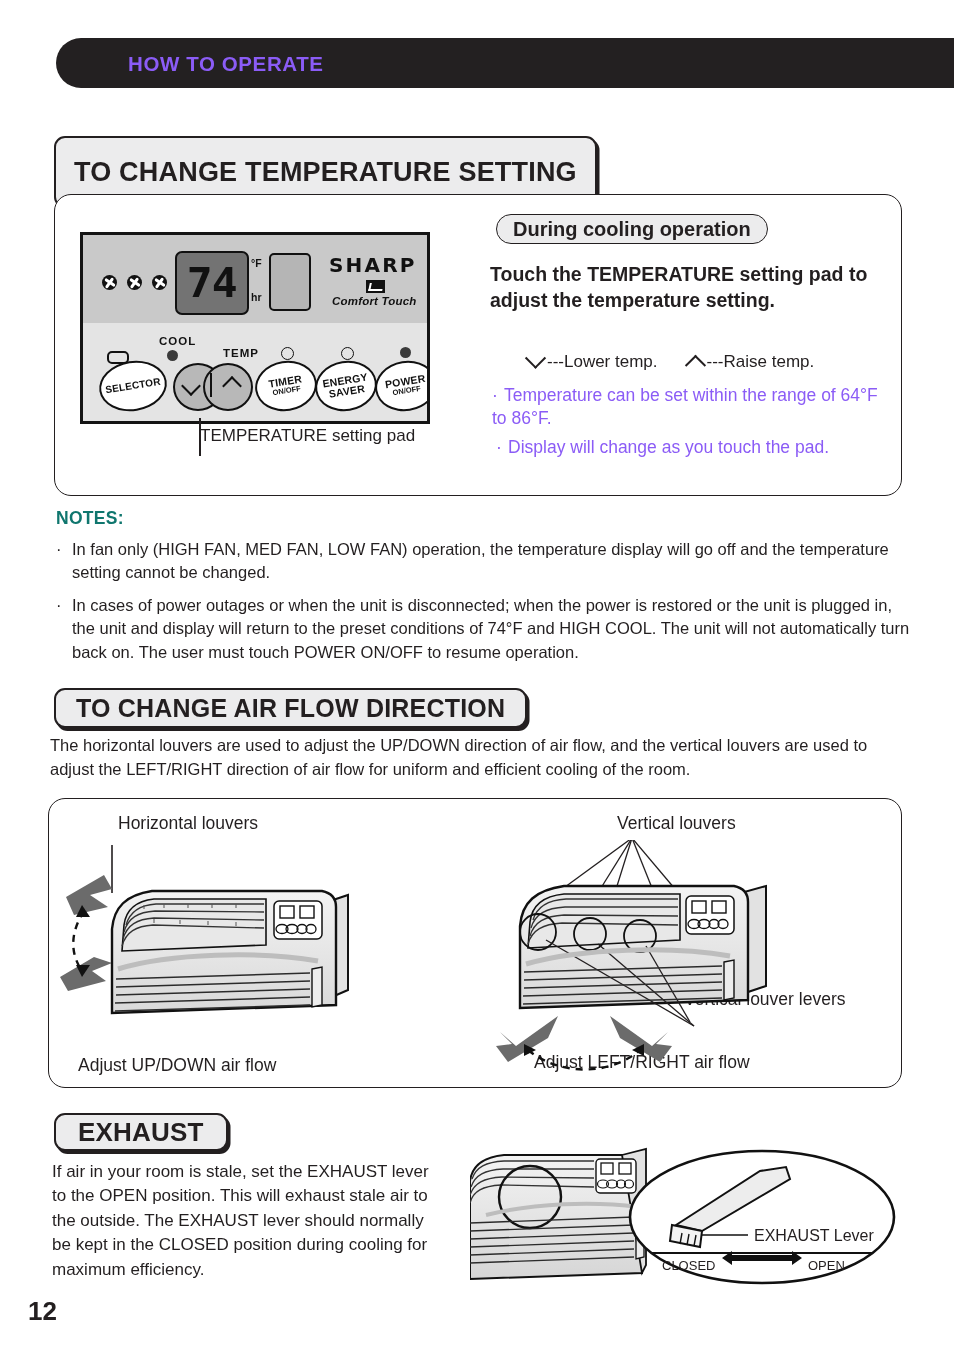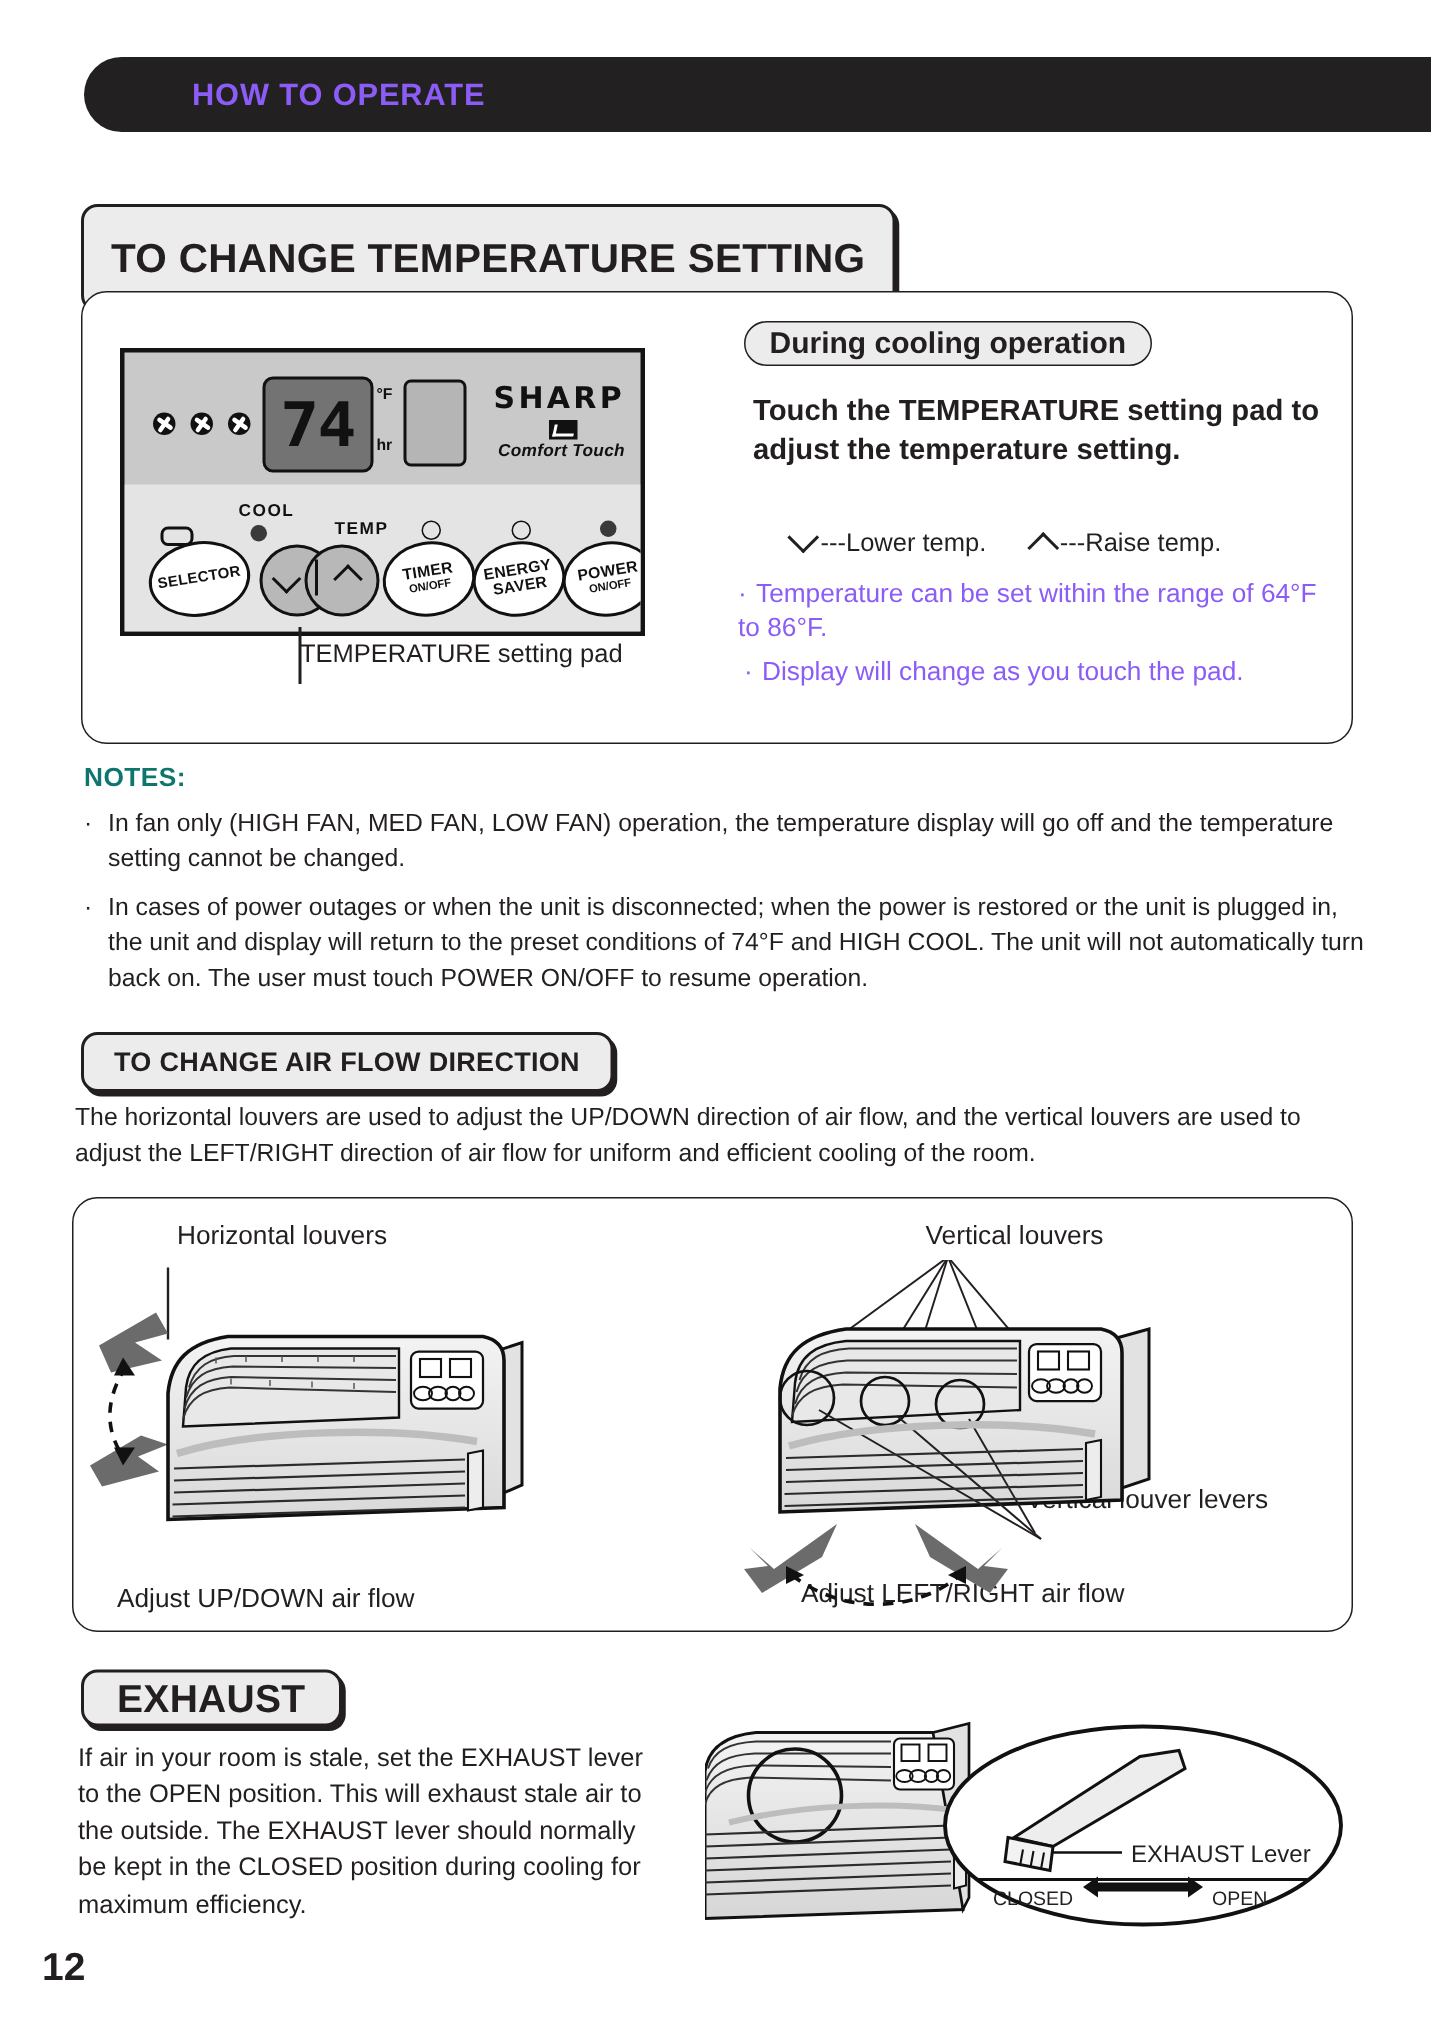--- a/index.html
+++ b/index.html
@@ -14,21 +14,21 @@
 
   
   .pill{position:absolute;background:#ececed;border:2.2px solid #231f20;
         border-radius:11px;display:flex;align-items:center;
         box-shadow:2.5px 3px 0 #231f20;}
   .pill span{font-weight:bold;color:#231f20;white-space:nowrap;}
 
   #pill-temp{left:54px;top:136px;height:36px;padding:16px 18px;}
   #pill-temp span{font-size:27px;letter-spacing:.2px;}
   #pill-air{left:54px;top:688px;height:36px;padding:0 20px;}
-  #pill-air span{font-size:18px;letter-spacing:.2px;}
+  #pill-air span{font-size:25px;letter-spacing:.2px;}
   #pill-exh{left:54px;top:1113px;height:34px;padding:0 22px;}
   #pill-exh span{font-size:26px;letter-spacing:.2px;}
 
   
   .frame{position:absolute;border:1.6px solid #231f20;border-radius:17px;
          background:#fff;}
   #frame-temp{left:54px;top:194px;width:846px;height:300px;}
   #frame-air{left:48px;top:798px;width:852px;height:288px;}
 
   
@@ -106,21 +106,21 @@
   #pad-leader{position:absolute;left:199px;top:418px;width:1.6px;height:38px;
        background:#231f20;}
   #pad-caption{position:absolute;left:200px;top:426px;font-size:17px;color:#231f20;}
 
   
   #cool-pill{position:absolute;left:496px;top:214px;height:28px;padding:0 16px;
        background:#ececed;border:1.8px solid #231f20;border-radius:15px;
        display:flex;align-items:center;}
   #cool-pill span{font-size:20px;font-weight:bold;color:#231f20;}
   #touch-instr{position:absolute;left:490px;top:262px;width:390px;
-       font-size:19.5px;font-weight:bold;line-height:1.33;color:#231f20;margin-left:12px;}
+       font-size:19.5px;font-weight:bold;line-height:1.33;color:#231f20;}
   #arrow-row{position:absolute;left:528px;top:352px;width:360px;
        font-size:17px;color:#231f20;display:flex;align-items:center;}
   .chv{display:inline-block;width:13px;height:13px;margin-right:4px;}
   .chv.dn{border-right:2.2px solid #231f20;border-bottom:2.2px solid #231f20;
        transform:rotate(45deg) translate(-3px,-3px);}
   .chv.up{border-left:2.2px solid #231f20;border-top:2.2px solid #231f20;
        transform:rotate(45deg) translate(2px,2px);}
   .bullet-r{position:absolute;font-size:17.5px;line-height:1.3;color:#8b5cf6;}
   #br1{left:492px;top:384px;width:390px;}
   #br2{left:496px;top:436px;width:390px;}

